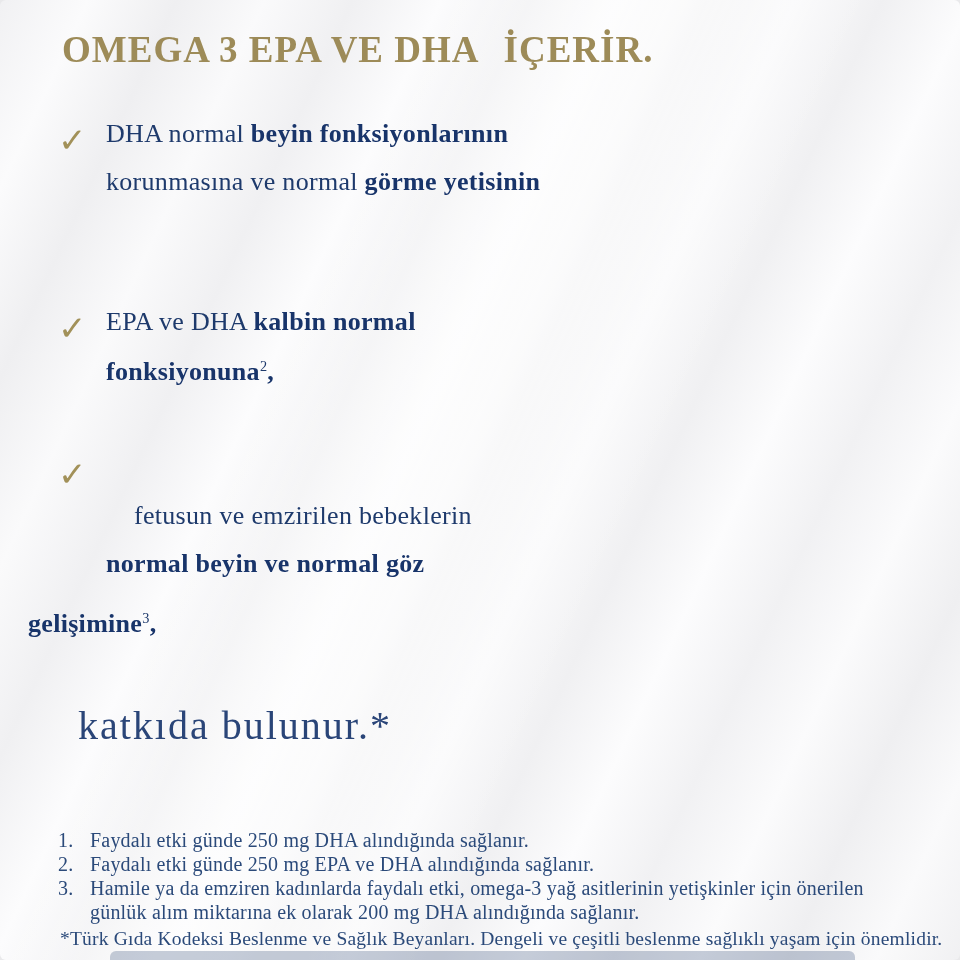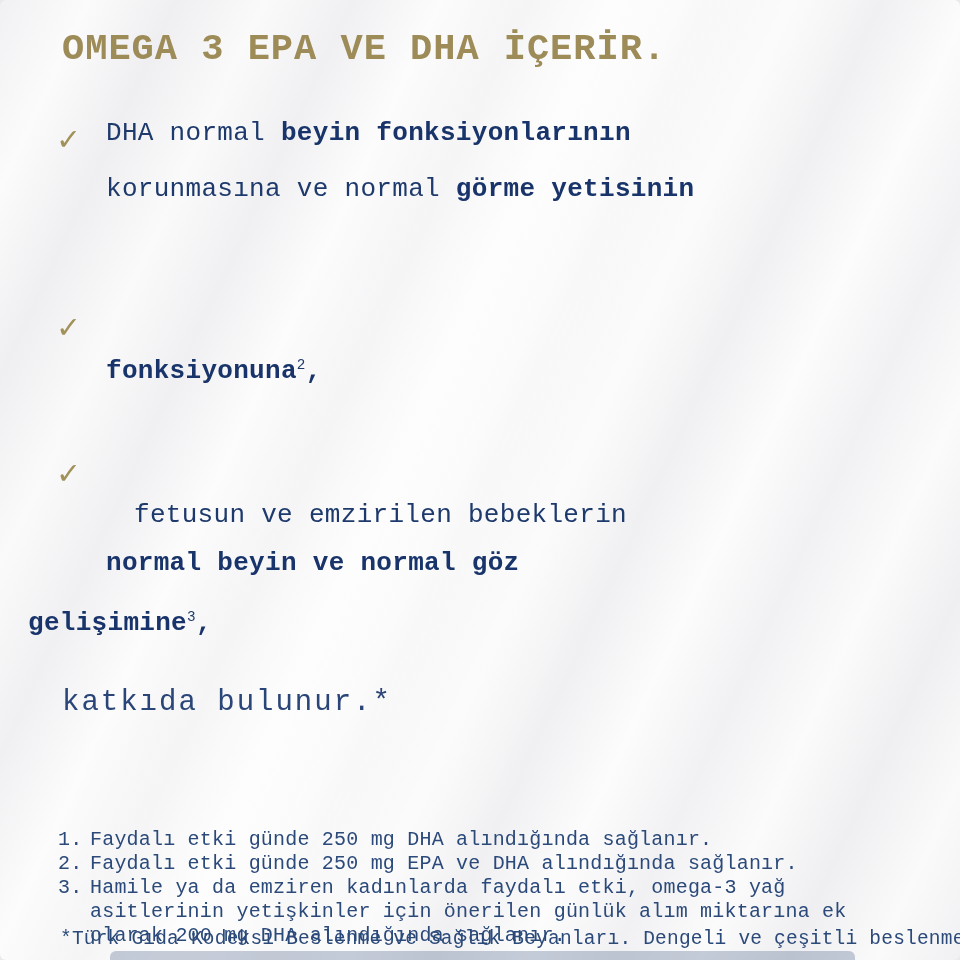--- a/index.html
+++ b/index.html
@@ -1,21 +1,21 @@
 <!DOCTYPE html>
 <html><head>
 <meta charset="utf-8">
 <style>
   html, body { margin: 0; padding: 0; background: #e9e9eb; }
   .canvas {
     position: relative;
     width: 960px; height: 960px;
     margin: 0 auto;
     overflow: hidden;
-    font-family: Liberation Mono, monospace;
+    font-family: Liberation Serif, serif;
     background:
       repeating-linear-gradient(115deg,
         #f1f1f3 0px, #fbfbfc 80px, #efeff1 160px,
         #fafafb 240px, #f0f0f2 320px, #fcfcfd 400px, #f1f1f3 480px);
     border-radius: 6px;
   }
   .sheen {
     position: absolute; inset: 0;
     background: linear-gradient(115deg, rgba(255,255,255,0) 30%, rgba(255,255,255,0.7) 48%, rgba(255,255,255,0) 62%);
     pointer-events: none;
@@ -36,22 +36,22 @@
     position: absolute; margin: 0;
     font-size: 26px; font-weight: 400; letter-spacing: 0.3px;
     color: #1e3a6c; white-space: nowrap; line-height: 1.2;
   }
   .line .b { font-weight: 700; color: #18346a; }
   .sup {
     font-size: 0.55em; font-weight: 400;
     vertical-align: 0.6em; line-height: 0;
   }
   .conclusion {
-    position: absolute; left: 62px; top: 686px; margin: 0;
-    font-size: 29px; font-weight: 400; letter-spacing: 2px;
+    position: absolute; left: 62px; top: 686px; margin: 16px;
+    font-size: 40px; font-weight: 400; letter-spacing: 2px;
     color: #2a4578; white-space: nowrap;
   }
   .footnotes {
     position: absolute; left: 58px; top: 828px; width: 860px;
     color: #2b4a7a; font-size: 20px; line-height: 24px; letter-spacing: 0.2px;
   }
   .fn { display: flex; align-items: flex-start; }
   .fn-num { flex: 0 0 32px; }
   .fn-text { flex: 1 1 auto; }
   .disclaimer {
@@ -69,23 +69,24 @@
 </head>
 <body>
 
 <div class="canvas">
   <div class="sheen"></div>
 
   <h1 class="title"><span>OMEGA 3 EPA VE DHA</span><span class="gap2">İÇERİR.</span></h1>
 
   <span class="check" style="left:58px; top:124px;">✓</span>
   <p class="line" style="left:106px; top:118px;"><span>DHA normal </span><span class="b">beyin fonksiyonlarının</span></p>
-  <p class="line" style="left:106px; top:166px;margin-top:8px;"><span>korunmasına ve normal </span><span class="b">görme yetisinin</span></p>
+  <p class="line" style="left:106px; top:166px;"><span>korunmasına ve normal </span><span class="b">görme yetisinin</span></p>
 
   <span class="check" style="left:58px; top:312px;">✓</span>
+  <p class="line" style="left:106px; top:306px;"><span>EPA ve DHA </span><span class="b">kalbin normal</span></p>
   <p class="line" style="left:106px; top:356px;text-align:center;"><span class="b">fonksiyonuna</span><span class="sup">2</span><span class="b">,</span></p>
 
   <span class="check" style="left:58px; top:458px;">✓</span>
   <p class="line" style="left:134px; top:500px;"><span>fetusun ve emzirilen bebeklerin</span></p>
   <p class="line" style="left:106px; top:548px;"><span class="b">normal beyin ve normal göz</span></p>
   <p class="line" style="left:28px; top:596px;margin-top:12px;"><span class="b">gelişimine</span><span class="sup">3</span><span class="b">,</span></p>
 
   <p class="conclusion">katkıda bulunur.*</p>
 
   <div class="footnotes">

